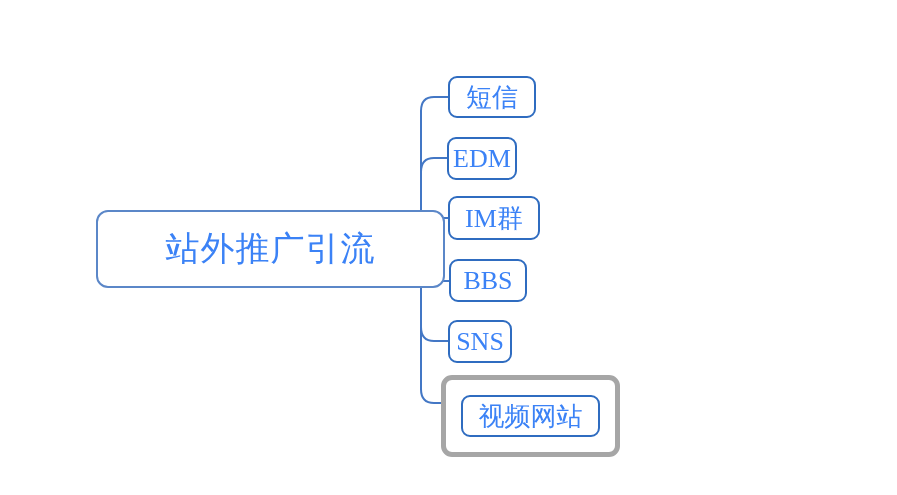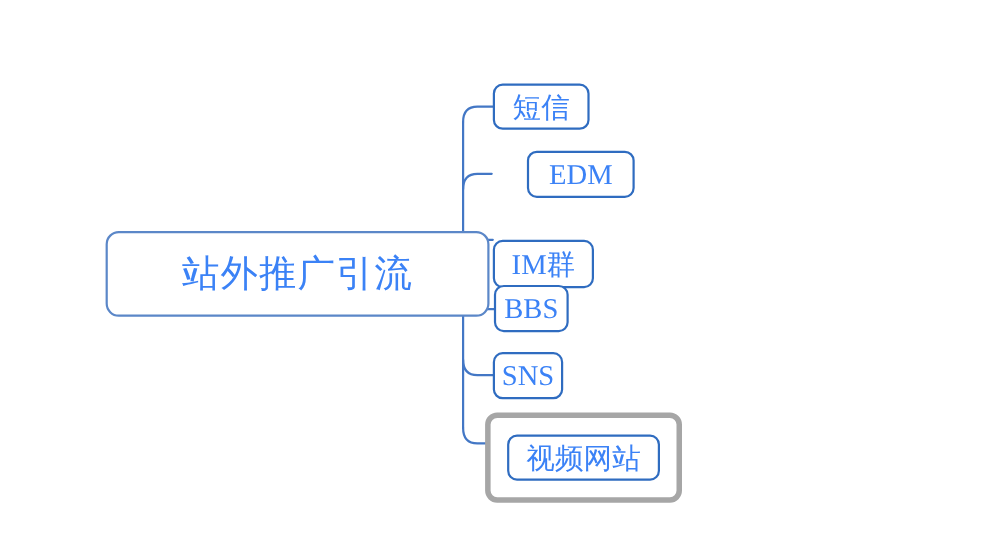--- a/index.html
+++ b/index.html
@@ -40,23 +40,23 @@
     border-radius: 12px;
     font-size: 34px;
     letter-spacing: 1px;
   }
   .child-node {
     border: 2px solid #2f6cc0;
     border-radius: 9px;
     font-size: 26px;
   }
   .node-sms        { left: 448px; top: 76px;  width: 88px; height: 42px; }
-  .node-edm        { left: 447px; top: 137px; width: 98px; height: 43px; margin-left: 32px; }
-  .node-im-group   { left: 448px; top: 196px; width: 92px; height: 44px; margin-top: 22px; }
-  .node-bbs        { left: 449px; top: 259px; width: 68px; height: 43px; }
+  .node-edm        { left: 447px; top: 137px; width: 70px; height: 43px; }
+  .node-im-group   { left: 448px; top: 196px; width: 92px; height: 44px; }
+  .node-bbs        { left: 449px; top: 259px; width: 78px; height: 43px; }
   .node-sns        { left: 448px; top: 320px; width: 64px; height: 43px; }
   .selection-ring {
     position: absolute;
     left: 441px;
     top: 375px;
     box-sizing: border-box;
     border: 5px solid #a6a6a6;
     border-radius: 11px;
     padding: 15px;
     background: #ffffff;

